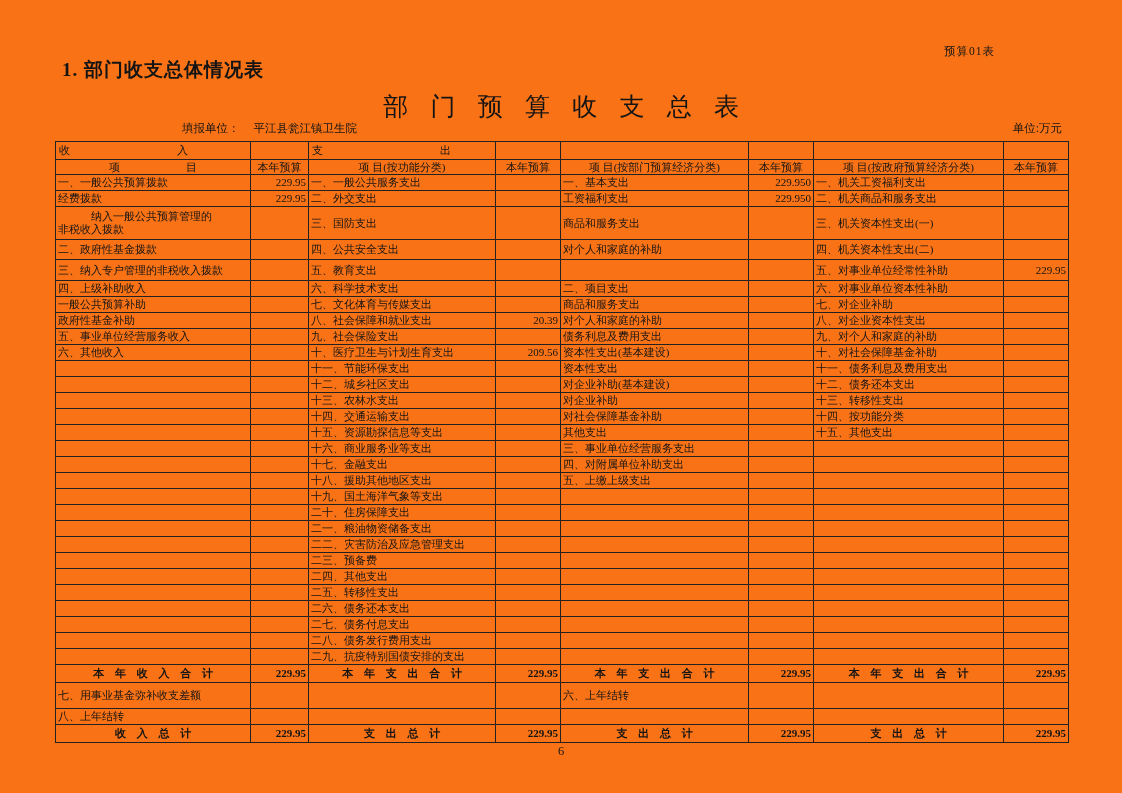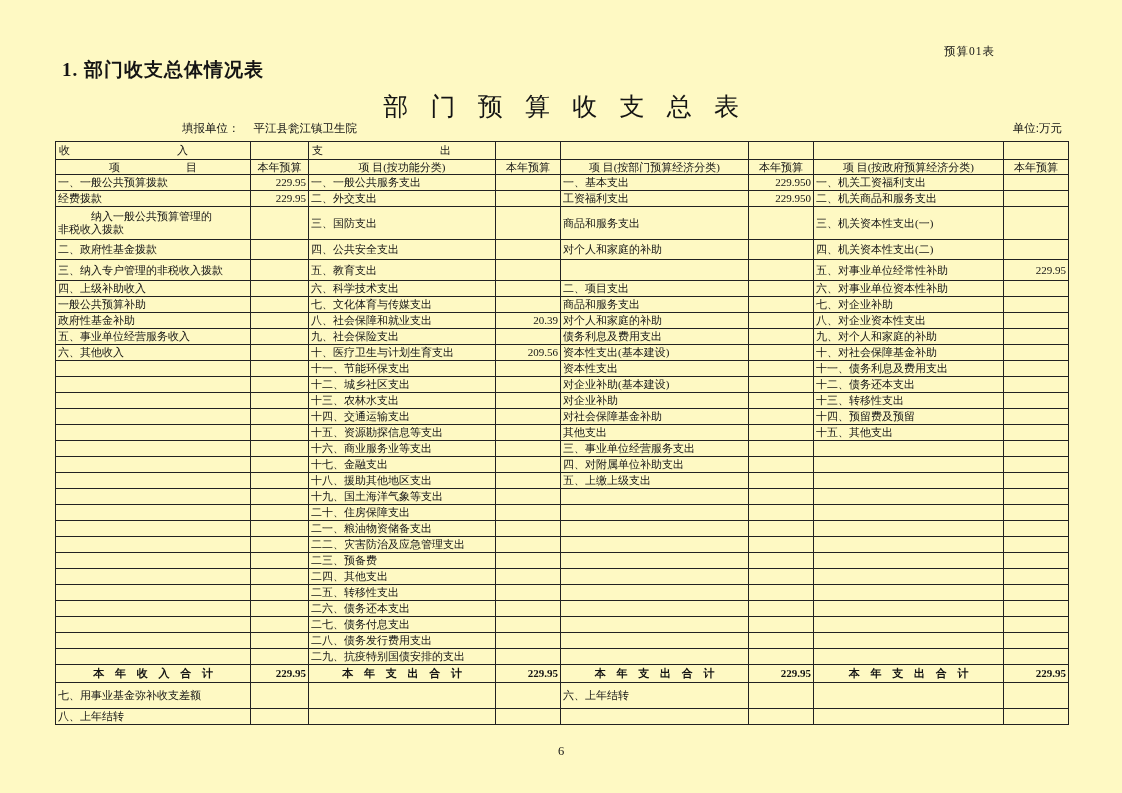--- a/index.html
+++ b/index.html
@@ -1,17 +1,17 @@
 <!DOCTYPE html>
 <html><head>
 <meta charset="utf-8">
 <style>
   html,body{margin:0;padding:0;background:#ffffff;}
   .page{
-    position:relative;width:1122px;height:793px;background:#fef9c3;
+    position:relative;width:1122px;height:793px;background:#f97316;
     font-family:"Liberation Serif","DejaVu Serif",serif;color:#141414;overflow:hidden;
   }
   .sheet-label{
     position:absolute;top:44px;left:55px;width:1013px;box-sizing:border-box;
     text-align:right;padding-right:73px;font-size:11.5px;letter-spacing:1px;
   }
   .section-title{
     position:absolute;top:57px;left:62px;margin:0;font-size:19px;font-weight:700;
     font-family:Liberation Serif, serif;letter-spacing:1px;
   }
@@ -247,21 +247,21 @@
           <td class="lbl">十三、转移性支出</td>
           <td class="val"></td>
         </tr>
         <tr class="rowN">
           <td class="lbl"></td>
           <td class="val"></td>
           <td class="lbl">十四、交通运输支出</td>
           <td class="val"></td>
           <td class="lbl i1">对社会保障基金补助</td>
           <td class="val"></td>
-          <td class="lbl">十四、预留费及预留</td>
+          <td class="lbl">十四、按功能分类</td>
           <td class="val"></td>
         </tr>
         <tr class="rowN">
           <td class="lbl"></td>
           <td class="val"></td>
           <td class="lbl">十五、资源勘探信息等支出</td>
           <td class="val"></td>
           <td class="lbl i1">其他支出</td>
           <td class="val"></td>
           <td class="lbl">十五、其他支出</td>
@@ -430,18 +430,28 @@
         <tr class="rowN">
           <td class="lbl">八、上年结转</td>
           <td class="val"></td>
           <td class="lbl"></td>
           <td class="val"></td>
           <td class="lbl"></td>
           <td class="val"></td>
           <td class="lbl"></td>
           <td class="val"></td>
         </tr>
+        <tr class="hD">
+          <td class="lbl c">收 入 总 计</td>
+          <td class="val">229.95</td>
+          <td class="lbl c">支 出 总 计</td>
+          <td class="val">229.95</td>
+          <td class="lbl c">支 出 总 计</td>
+          <td class="val">229.95</td>
+          <td class="lbl c">支 出 总 计</td>
+          <td class="val">229.95</td>
+        </tr>
       </tbody>
   </table>
 
   <div class="page-number">6</div>
 
 </div>
 
 </body></html>

